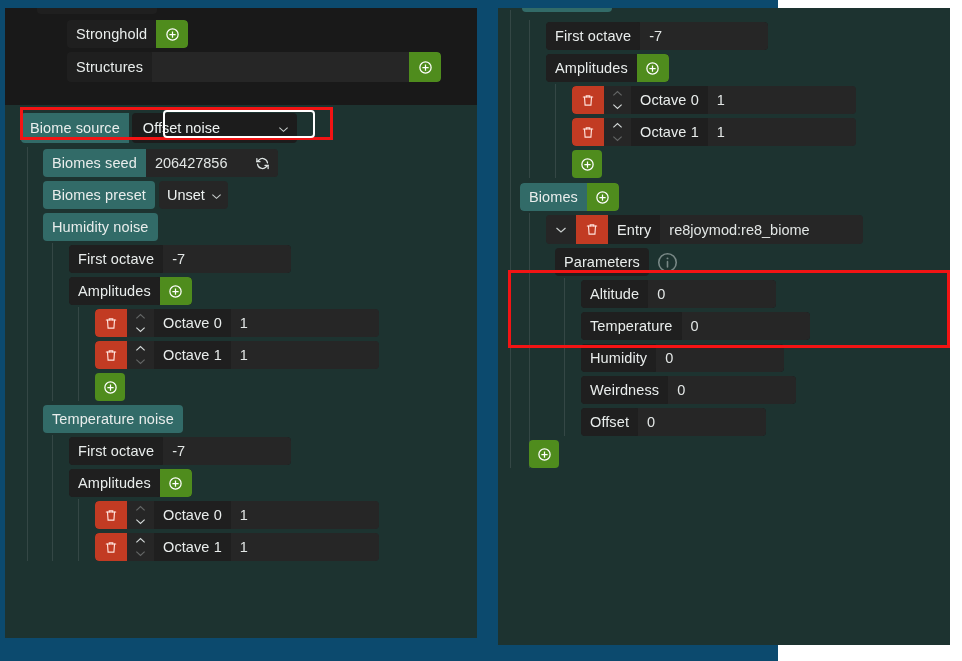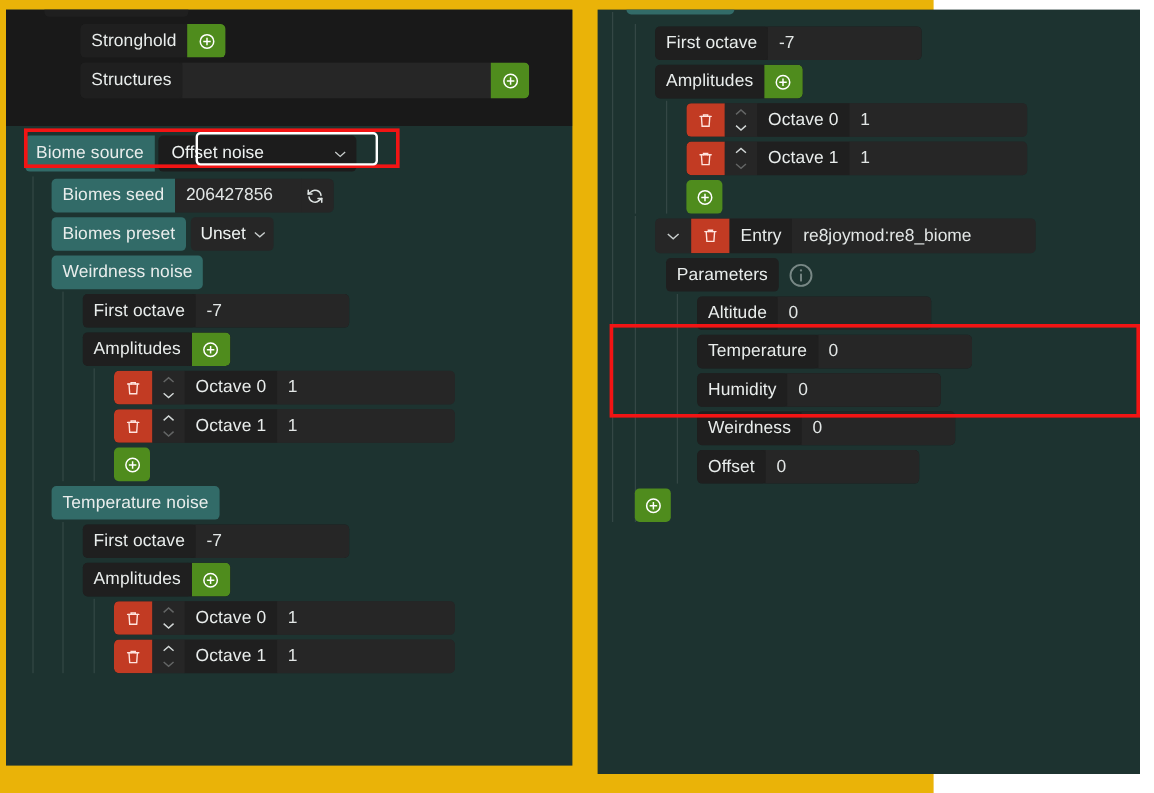--- a/index.html
+++ b/index.html
@@ -5,21 +5,21 @@
   html, body {
     margin: 0; padding: 0;
     width: 962px; height: 661px;
     background: #ffffff;
     font-family: "Liberation Sans", sans-serif;
     overflow: hidden;
   }
   #root {
     position: relative;
     width: 778px; height: 661px;
-    background: #eab308;
+    background: #0c4a6e;
   }
 
   
   .panel {
     position: absolute;
     overflow: hidden;
     background: #1d3330;
   }
   #panel-left  { left: 5px;   top: 8px;  width: 472px; height: 630px; }
   #panel-right { left: 498px; top: 8px;  width: 452px; height: 637px; }
@@ -256,21 +256,21 @@
               <span>Unset</span>
               <span class="caret">
                 <svg viewBox="0 0 24 14" fill="none" stroke="#e6eceb" stroke-width="2.4">
                     <path d="M3 3l9 8 9-8"></path>
                   </svg>
               </span>
             </div>
           </div>
 
           <div class="row">
-            <div class="lbl teal" style="border-radius:4px;">Weirdness noise</div>
+            <div class="lbl teal" style="border-radius:4px;">Humidity noise</div>
           </div>
 
           <div class="indent" style="margin-left:9px;padding-left:17px;">
 
             <div class="row">
               <div class="field-wrap dk">
                 <div class="lbl dark">First octave</div>
                 <div class="val wide">-7</div>
               </div>
             </div>
@@ -528,20 +528,31 @@
               <div class="btn-plus solo">
                 <svg viewBox="0 0 24 24" fill="none" stroke="#ffffff" stroke-width="2">
                   <circle cx="12" cy="12" r="9"></circle>
                     <path d="M12 7v10M7 12h10"></path>
                 </svg>
               </div>
             </div>
           </div>
         </div>
 
+        <div class="row" style="margin-top:5px;">
+          <div class="field-wrap" style="background:transparent;">
+            <div class="lbl teal" style="border-radius:4px 0 0 4px;">Biomes</div>
+            <div class="btn-plus">
+              <svg viewBox="0 0 24 24" fill="none" stroke="#ffffff" stroke-width="2">
+                <circle cx="12" cy="12" r="9"></circle>
+                  <path d="M12 7v10M7 12h10"></path>
+              </svg>
+            </div>
+          </div>
+        </div>
 
         <div class="indent" style="margin-left:9px;padding-left:17px;">
 
           <div class="row" style="height:29px;">
             <div class="field-wrap">
               <div class="chev-toggle">
                 <svg viewBox="0 0 24 14" fill="none" stroke="#e6eceb" stroke-width="2.4">
                     <path d="M3 3l9 8 9-8"></path>
                   </svg>
               </div>

